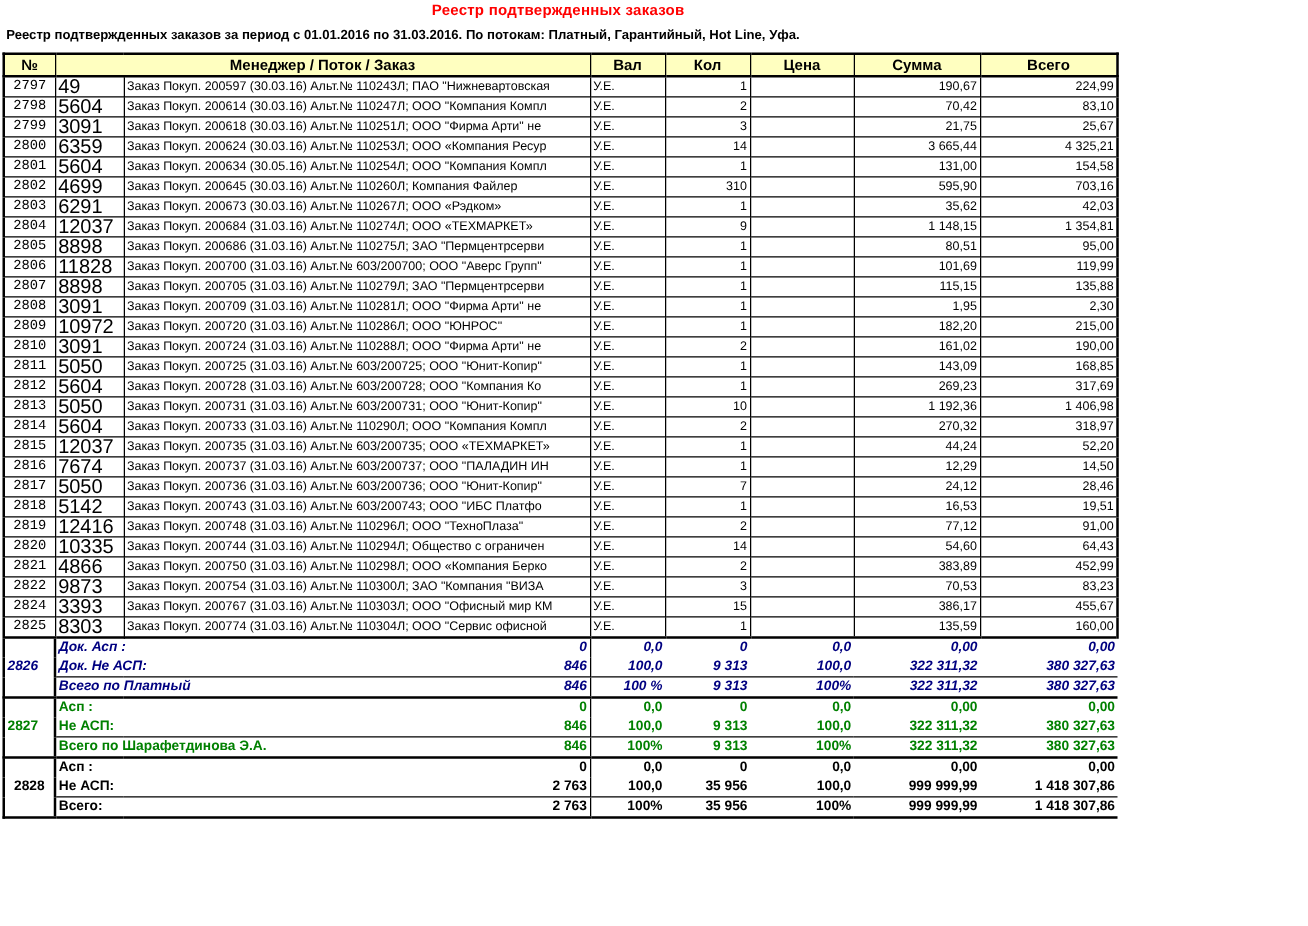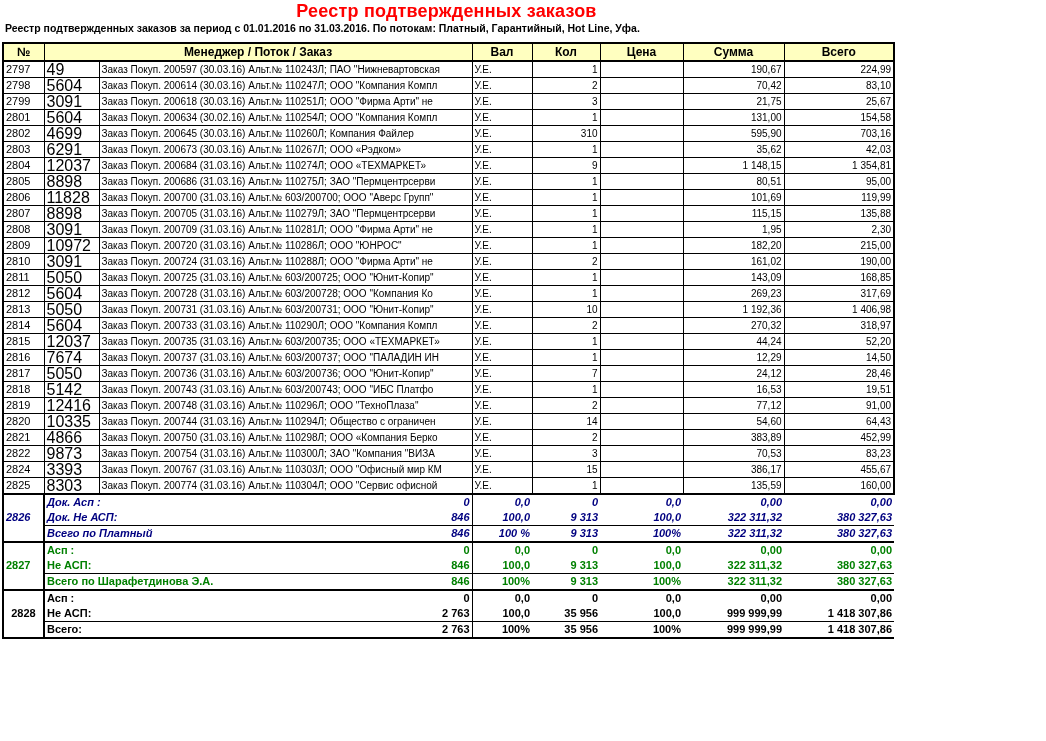--- a/index.html
+++ b/index.html
@@ -1,24 +1,24 @@
 <!DOCTYPE html>
 <html><head>
 <meta charset="utf-8">
 <style>
   html, body { margin: 0; padding: 0; background: #ffffff; }
   body { width: 1046px; height: 741px; position: relative; overflow: hidden; font-family: "Liberation Sans", sans-serif; color: #000; }
-  .title { position: absolute; left: 0; top: 1px; width: 893px; text-align: center; color: #ff0000; font-weight: bold; font-size: 18px; letter-spacing: 0.2px; }
+  .title { position: absolute; left: 0; top: 1px; width: 893px; text-align: center; color: #ff0000; font-weight: bold; font-size: 12px; letter-spacing: 0.2px; }
   .subtitle { position: absolute; left: 5px; top: 22px; font-weight: bold; font-size: 10.5px; white-space: nowrap; }
   table.grid { position: absolute; left: 2px; top: 42px; border-collapse: collapse; table-layout: fixed; width: 891px; font-size: 10px; }
   table.grid td, table.grid th { border: 1px solid #000; padding: 0 2px; height: 15px; line-height: 15px; white-space: nowrap; overflow: hidden; }
   table.grid thead th { background: #ffffc0; font-size: 12px; font-weight: bold; height: 16px; line-height: 16px; border-bottom: 2px solid #000; border-top: 2px solid #000; }
   table.grid tbody td.num { font-size: 11px; }
   td.r { text-align: right; }
-  td.c { text-align: left; }
+  td.c { text-align: center; font-family: Liberation Mono, monospace; }
   td.mgr { font-size: 16px; padding-top: 2px; line-height: 13px; }
   .outer-l { border-left: 2px solid #000 !important; }
   .outer-r { border-right: 2px solid #000 !important; }
   tr.sum td { font-weight: bold; font-size: 11px; border-top: none; border-bottom: none; }
   tr.sum td.lbl { text-align: left; }
   tr.blue td { color: #000080; font-style: italic; }
   tr.green td { color: #008000; }
   tr.black td { color: #000; }
   tr.grp-first td { border-top: 2px solid #000; }
   tr.grp-last td { border-top: 1px solid #000; border-bottom: 2px solid #000; }
@@ -77,23 +77,33 @@
         <td class="num c outer-l">2799</td>
         <td class="mgr">3091</td>
         <td>Заказ Покуп. 200618 (30.03.16) Альт.№ 110251Л;  ООО "Фирма Арти" не</td>
         <td>У.Е.</td>
         <td class="r">3</td>
         <td class="r"></td>
         <td class="r">21,75</td>
         <td class="r outer-r">25,67</td>
       </tr>
       <tr>
+        <td class="num c outer-l">2800</td>
+        <td class="mgr">6359</td>
+        <td>Заказ Покуп. 200624 (30.03.16) Альт.№ 110253Л;  ООО «Компания Ресур</td>
+        <td>У.Е.</td>
+        <td class="r">14</td>
+        <td class="r"></td>
+        <td class="r">3 665,44</td>
+        <td class="r outer-r">4 325,21</td>
+      </tr>
+      <tr>
         <td class="num c outer-l">2801</td>
         <td class="mgr">5604</td>
-        <td>Заказ Покуп. 200634 (30.02.16) Альт.№ 110254Л;  ООО "Компания Компл</td>
+        <td>Заказ Покуп. 200634 (30.05.16) Альт.№ 110254Л;  ООО "Компания Компл</td>
         <td>У.Е.</td>
         <td class="r">1</td>
         <td class="r"></td>
         <td class="r">131,00</td>
         <td class="r outer-r">154,58</td>
       </tr>
       <tr>
         <td class="num c outer-l">2802</td>
         <td class="mgr">4699</td>
         <td>Заказ Покуп. 200645 (30.03.16) Альт.№ 110260Л;  Компания Файлер</td>

